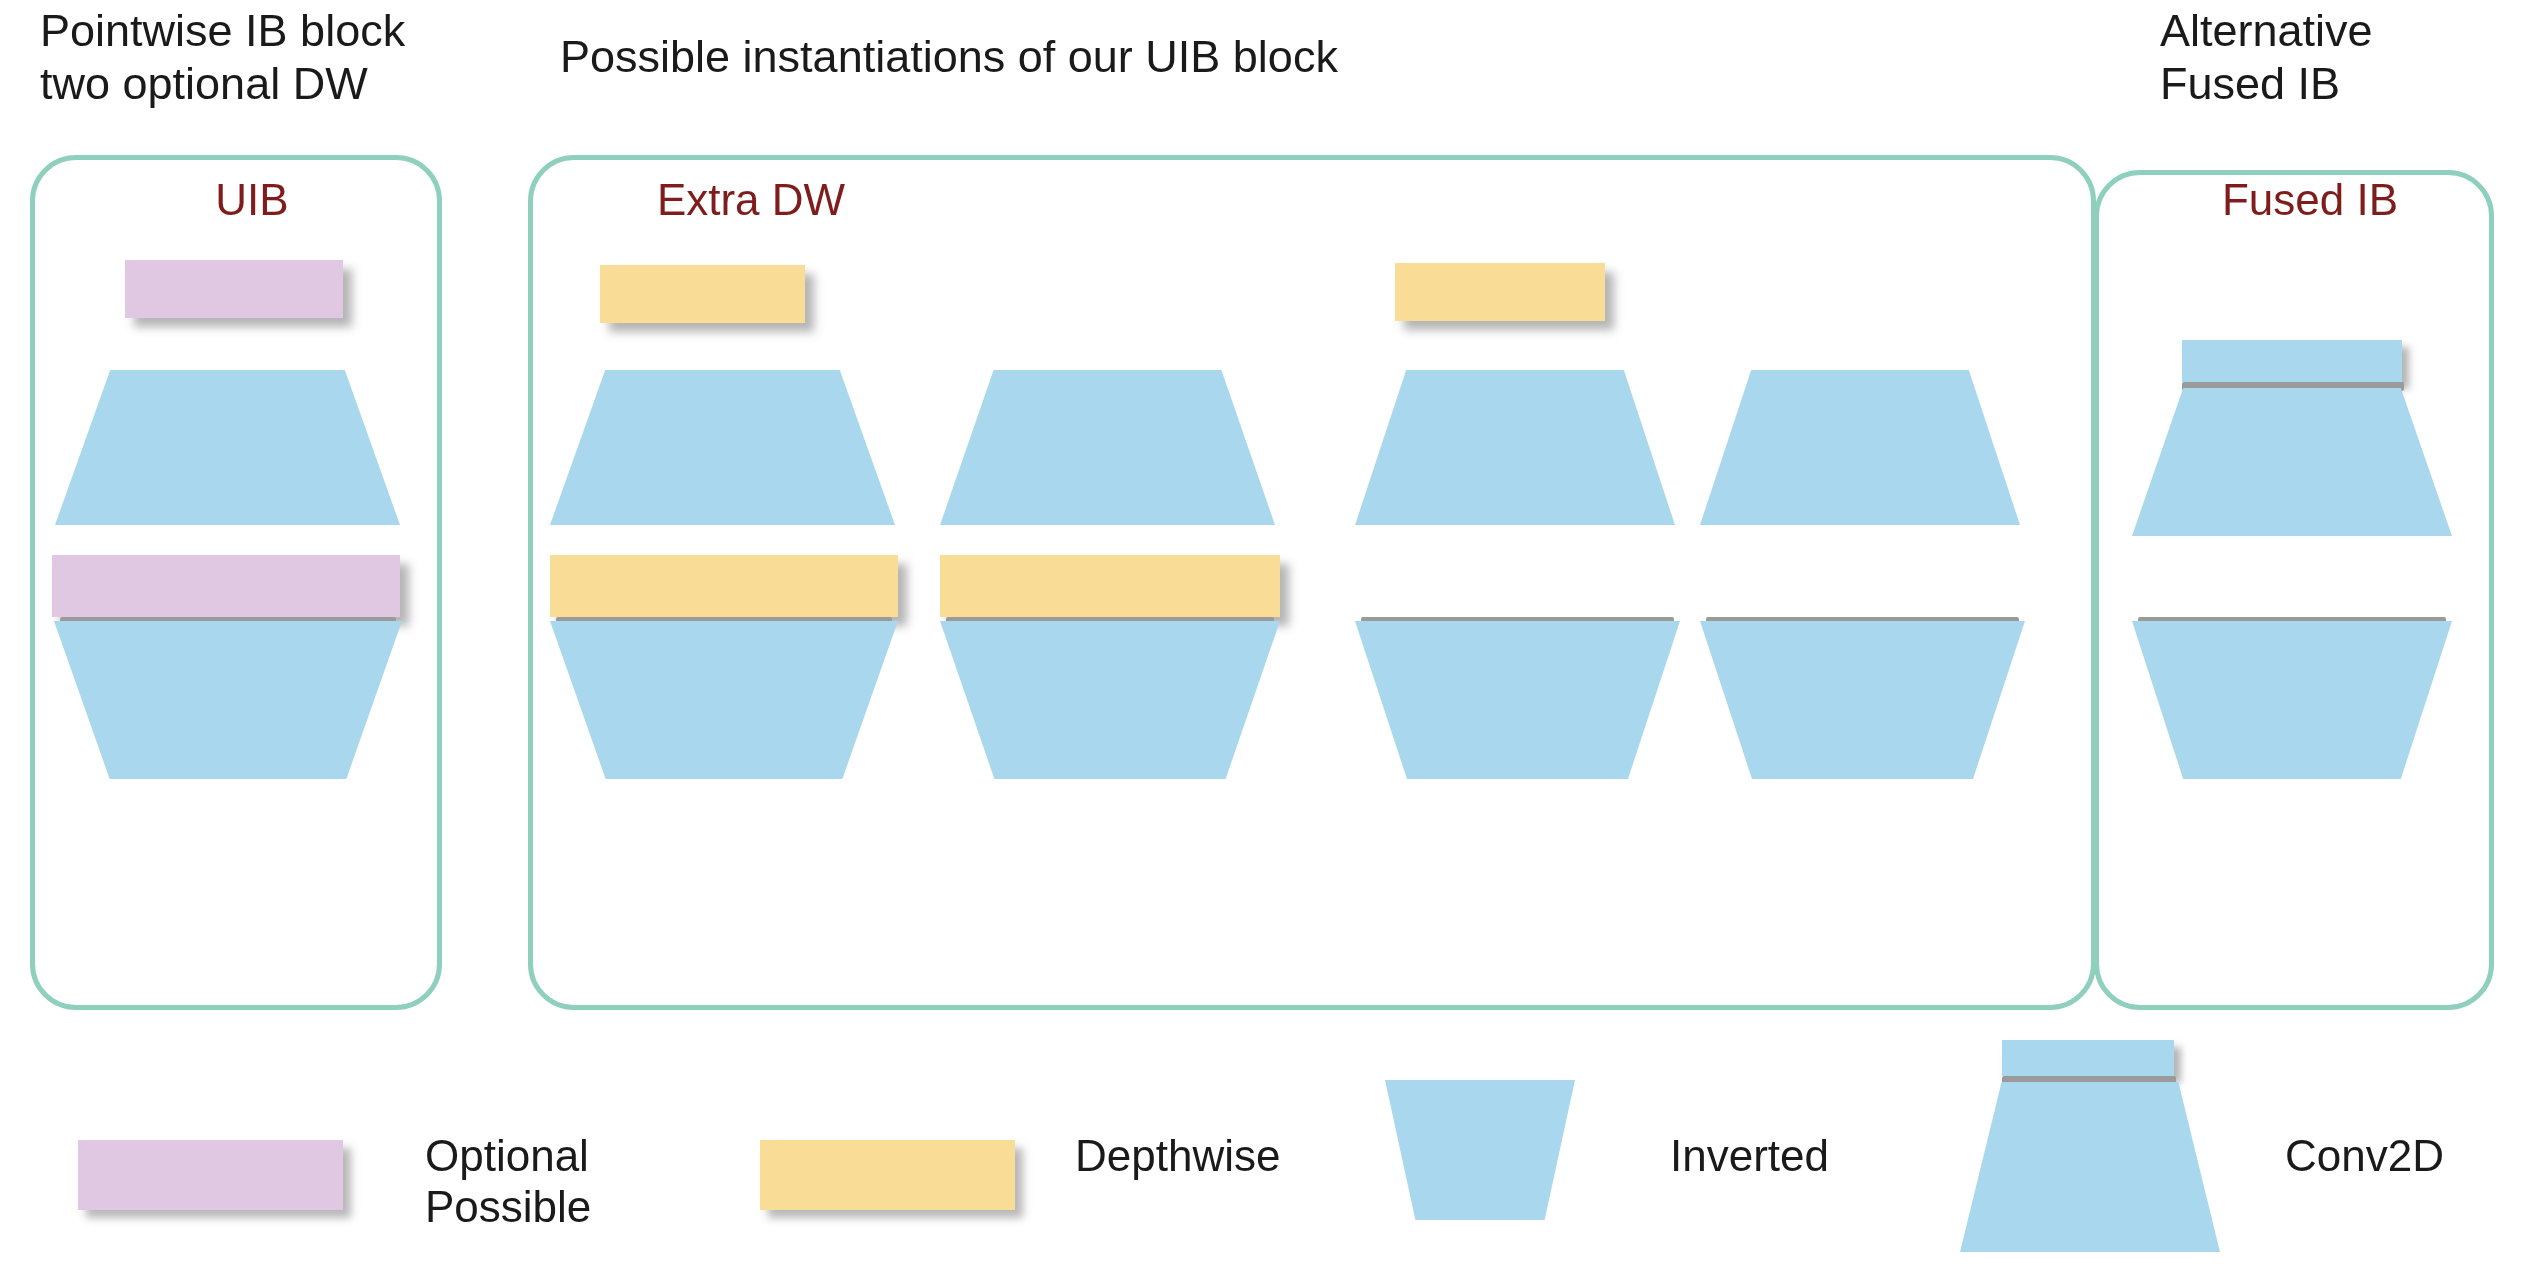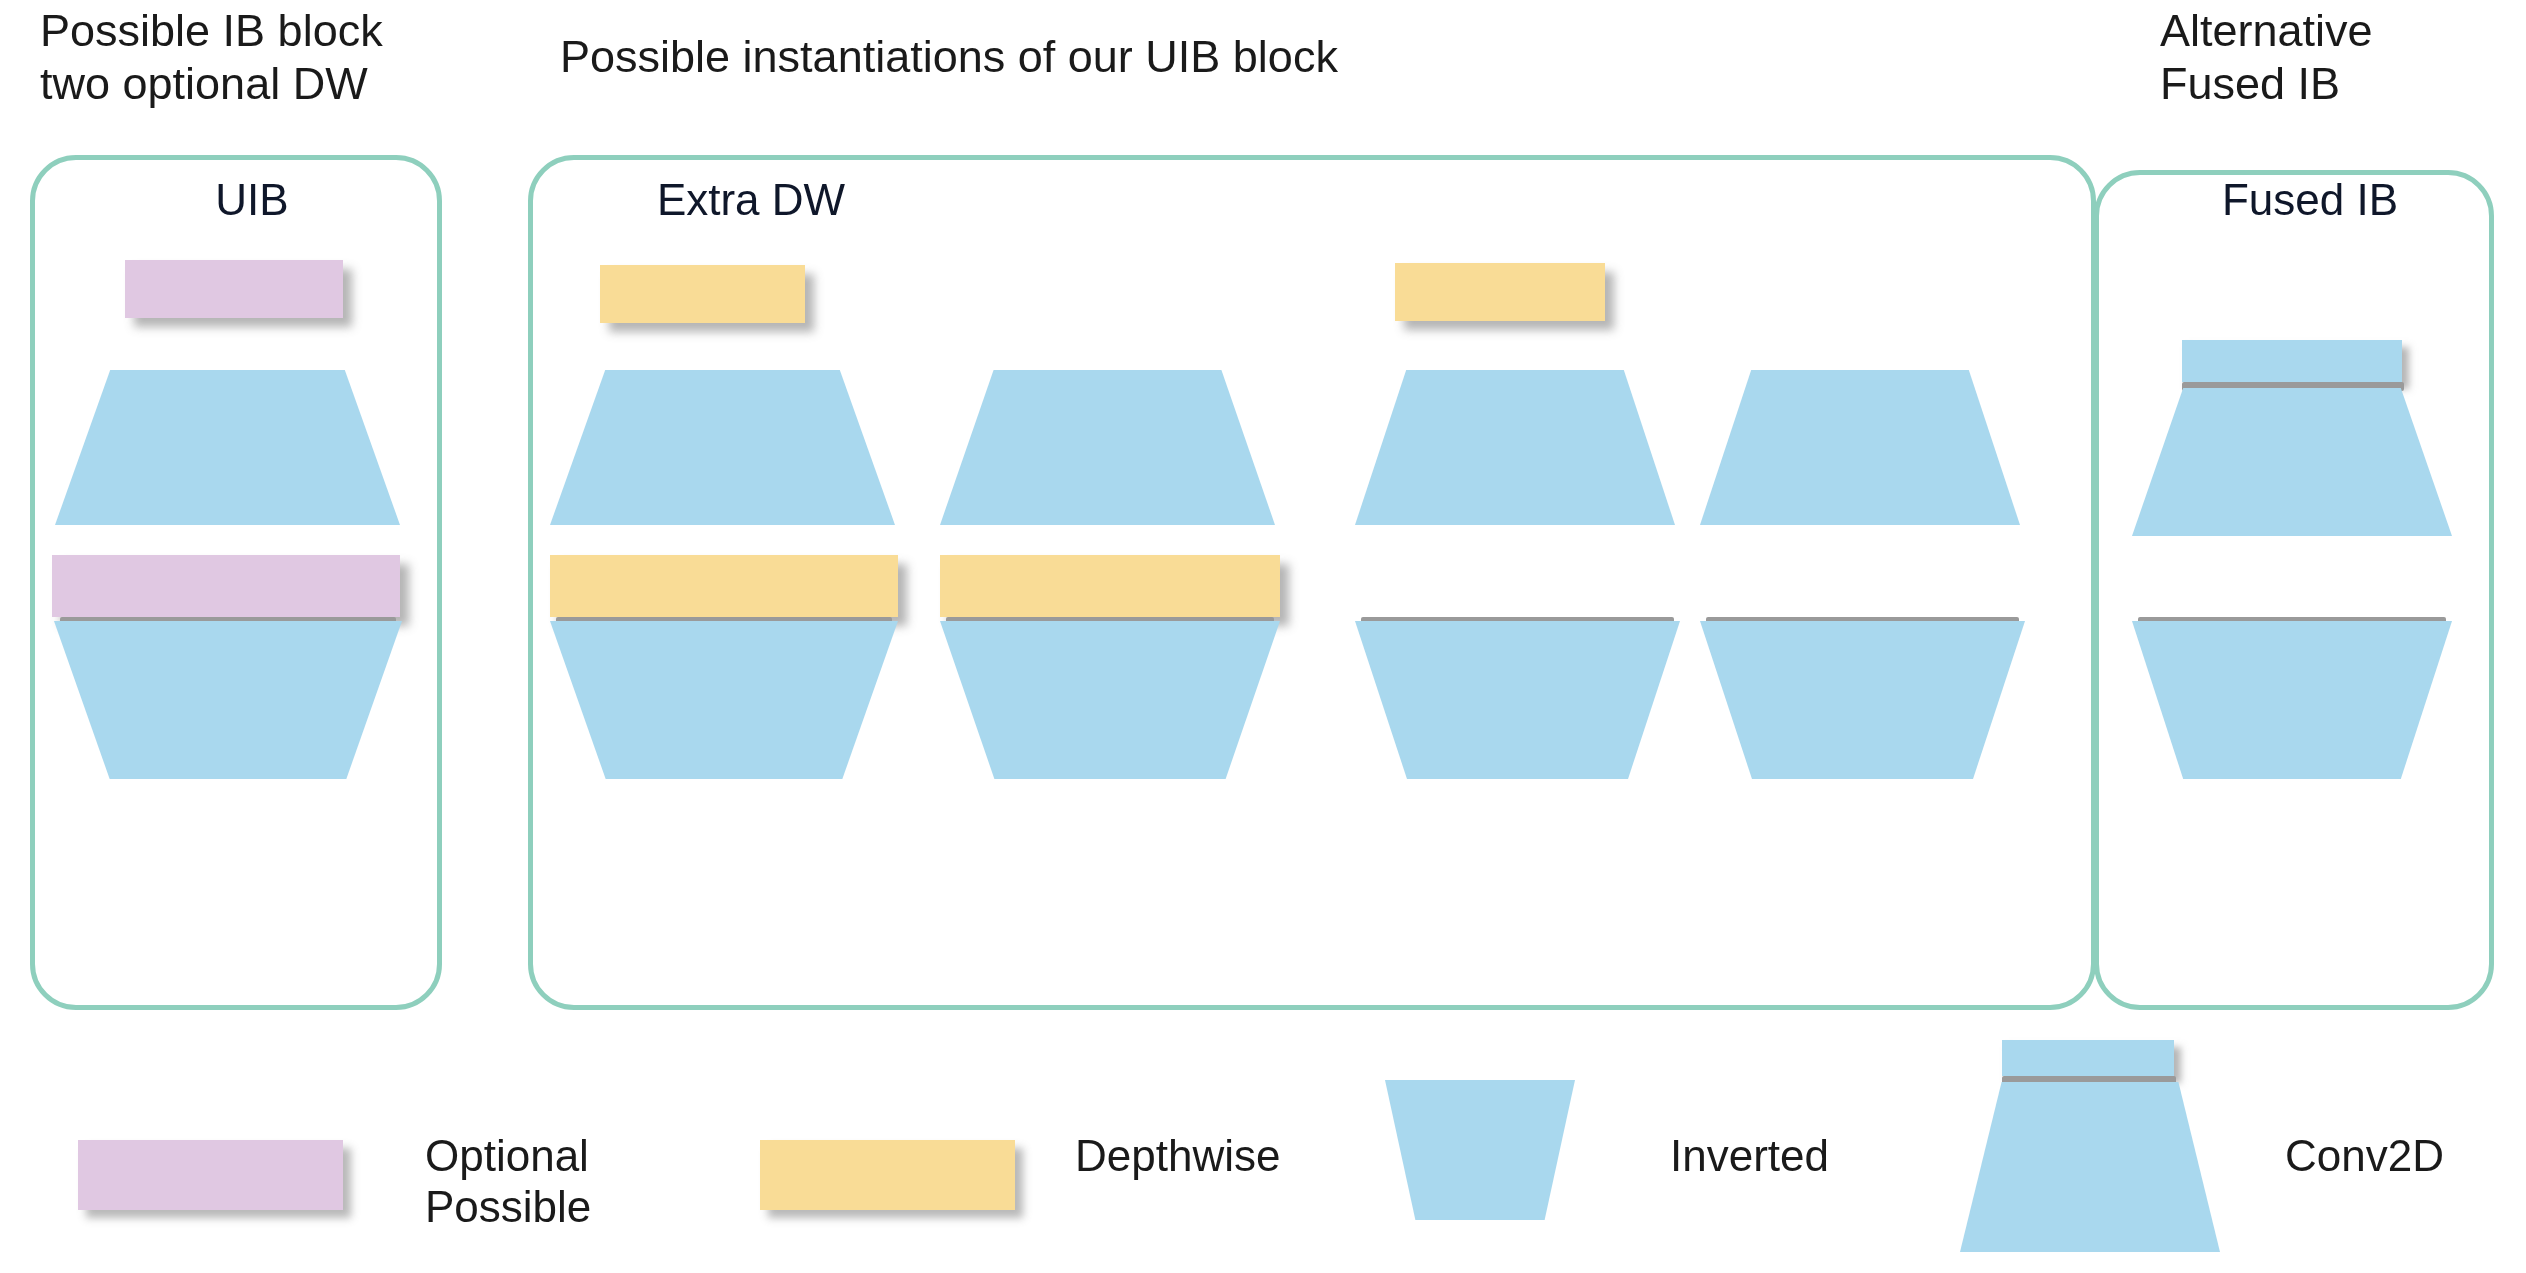--- a/index.html
+++ b/index.html
@@ -43,21 +43,21 @@
     position: absolute;
     top: 155px;
     height: 860px;
   }
   .col-title {
     position: absolute;
     left: 0; right: 0;
     text-align: center;
     font-size: 44px;
     line-height: 1.15;
-    color: #0f172a;
+    color: #7f1d1d;
     white-space: pre-line;
     padding-left: 32px;
   }
 
   
   .layer { position: absolute; }
 
   .rect-layer {
     box-shadow: 9px 9px 9px rgba(90,90,90,0.45);
   }
@@ -105,21 +105,21 @@
   }
   .legend-trap {
     position: absolute;
     background: #a9d8ee;
     filter: drop-shadow(9px 8px 7px rgba(110,110,110,0.5));
   }
 </style>
 </head>
 <body>
 
-<div class="group-caption" id="caption-left">Possible IB block
+<div class="group-caption" id="caption-left">Pointwise IB block
 two optional DW</div>
 
 <div class="group-caption" id="caption-middle">Possible instantiations of our UIB block</div>
 
 <div class="group-caption" id="caption-right">Alternative
 Fused IB</div>
 
 <div class="group-box" id="box-uib"></div>
 <div class="group-box" id="box-middle"></div>
 <div class="group-box" id="box-fused"></div>

